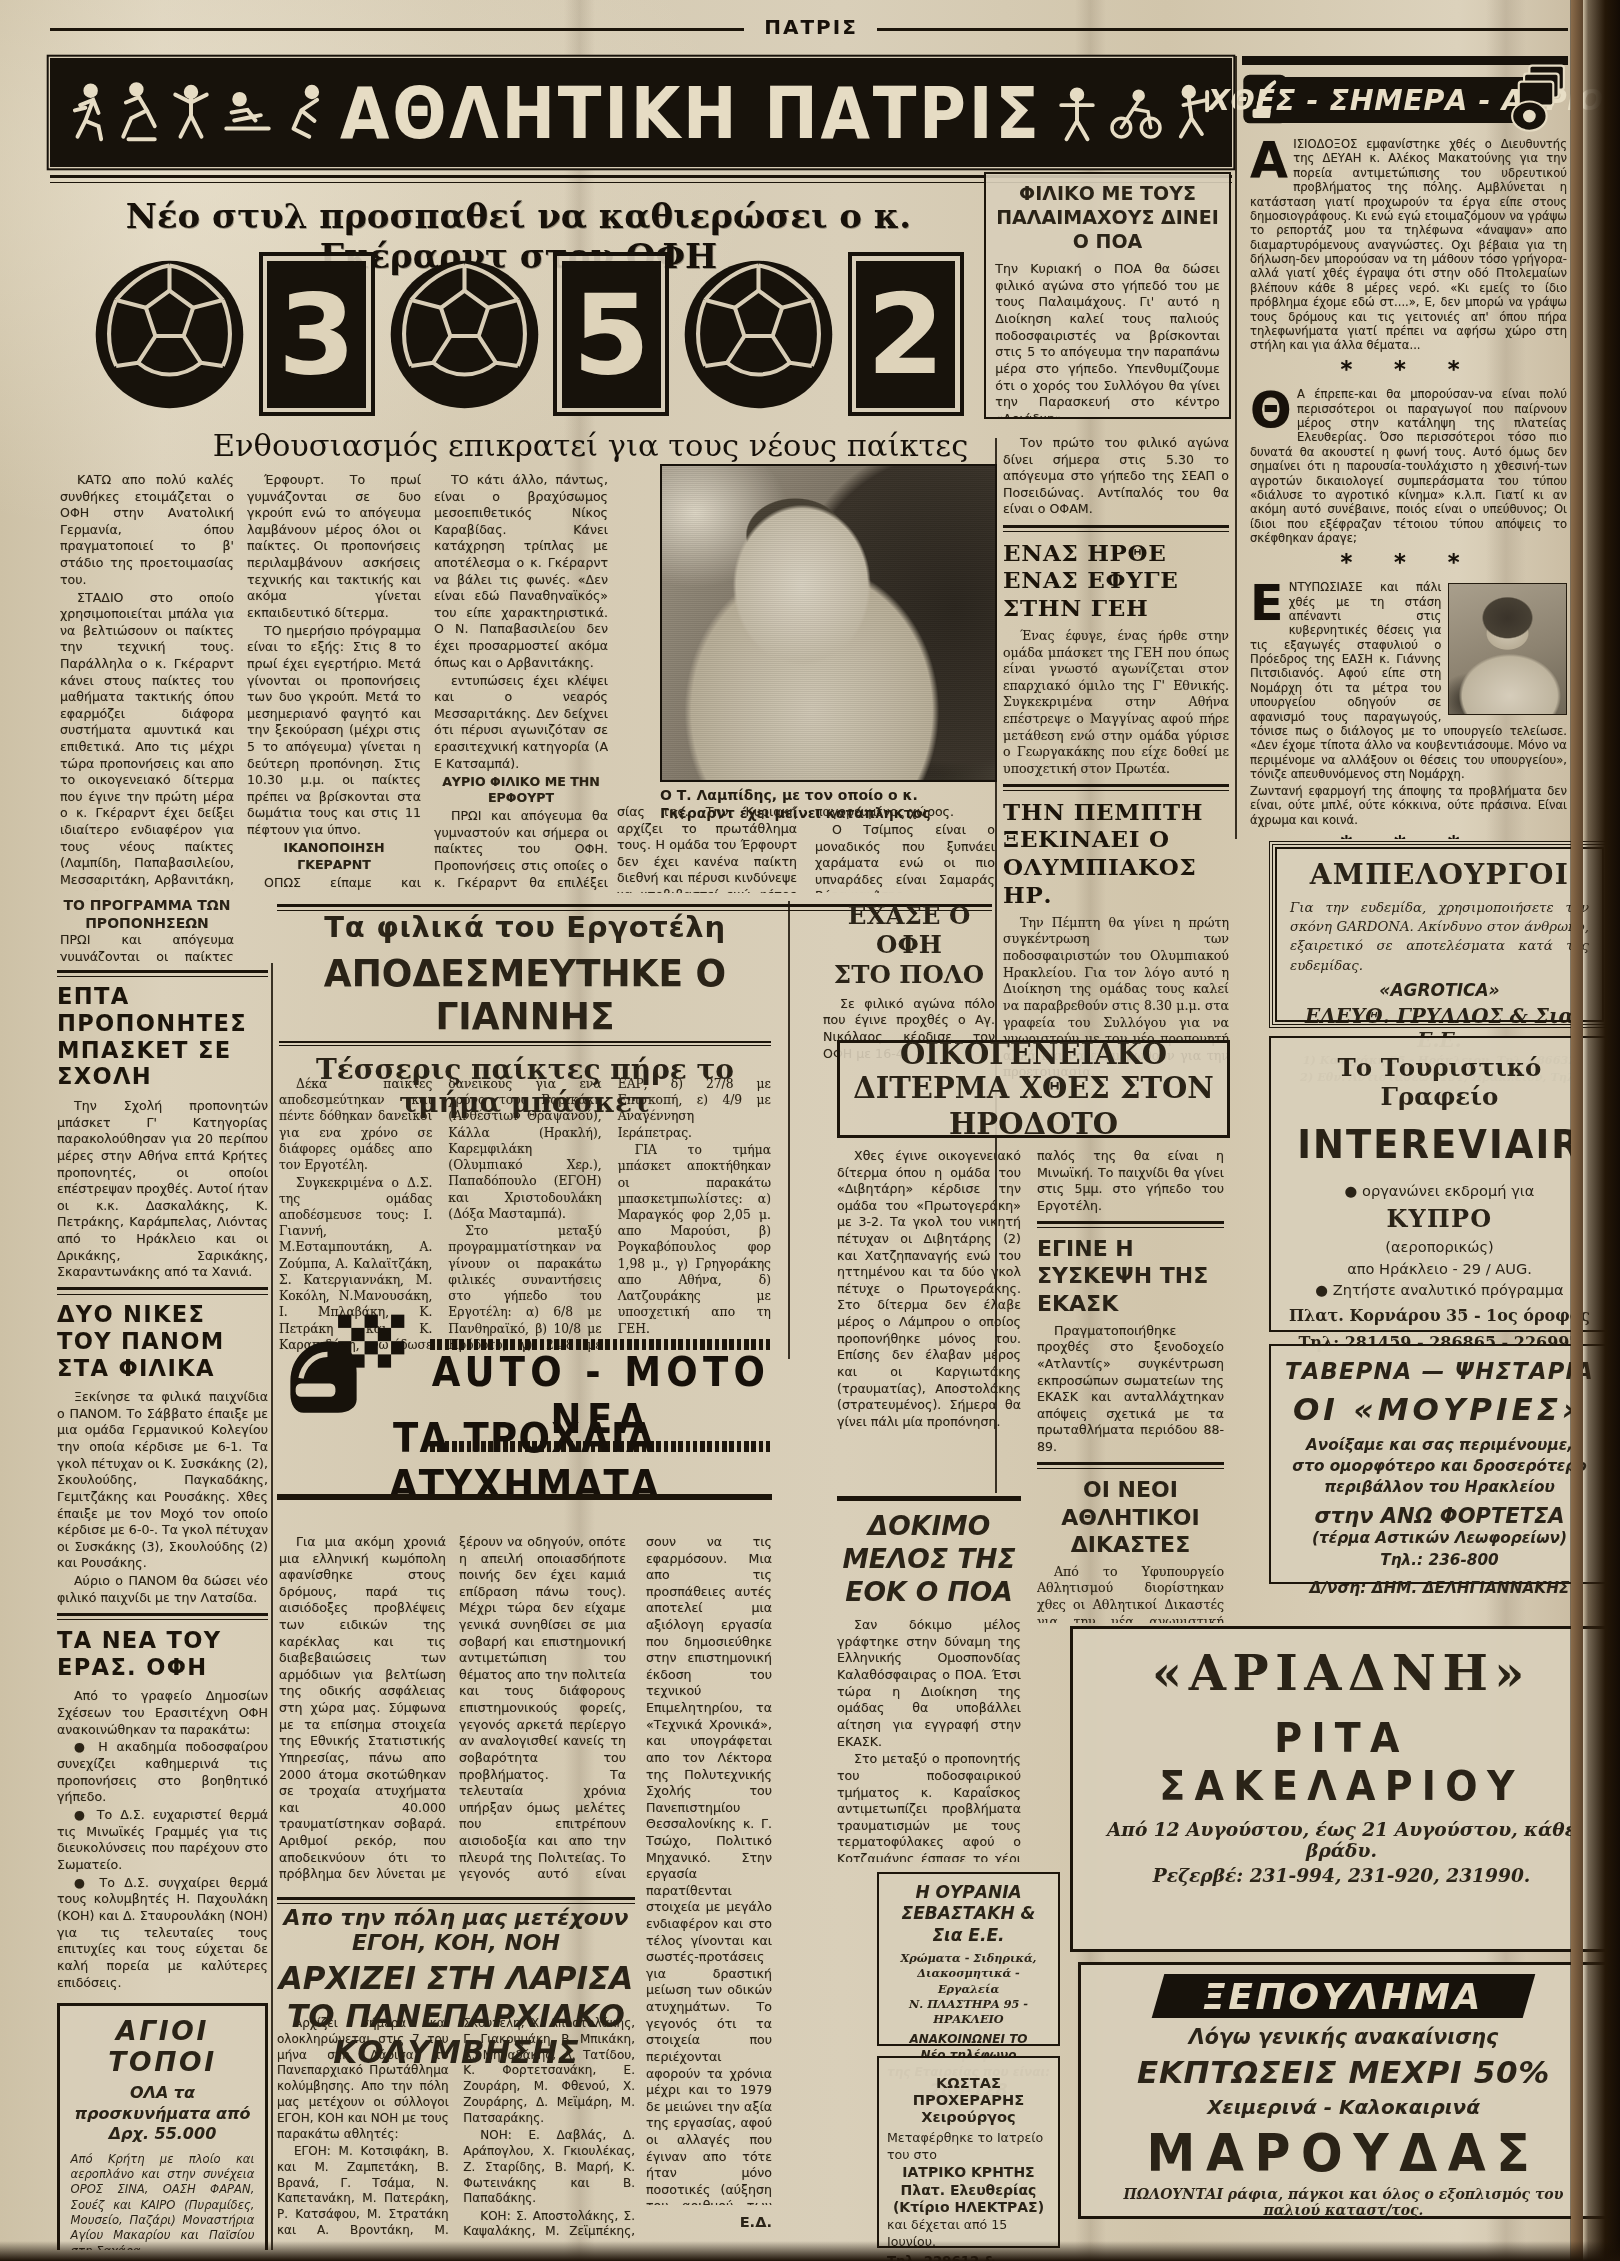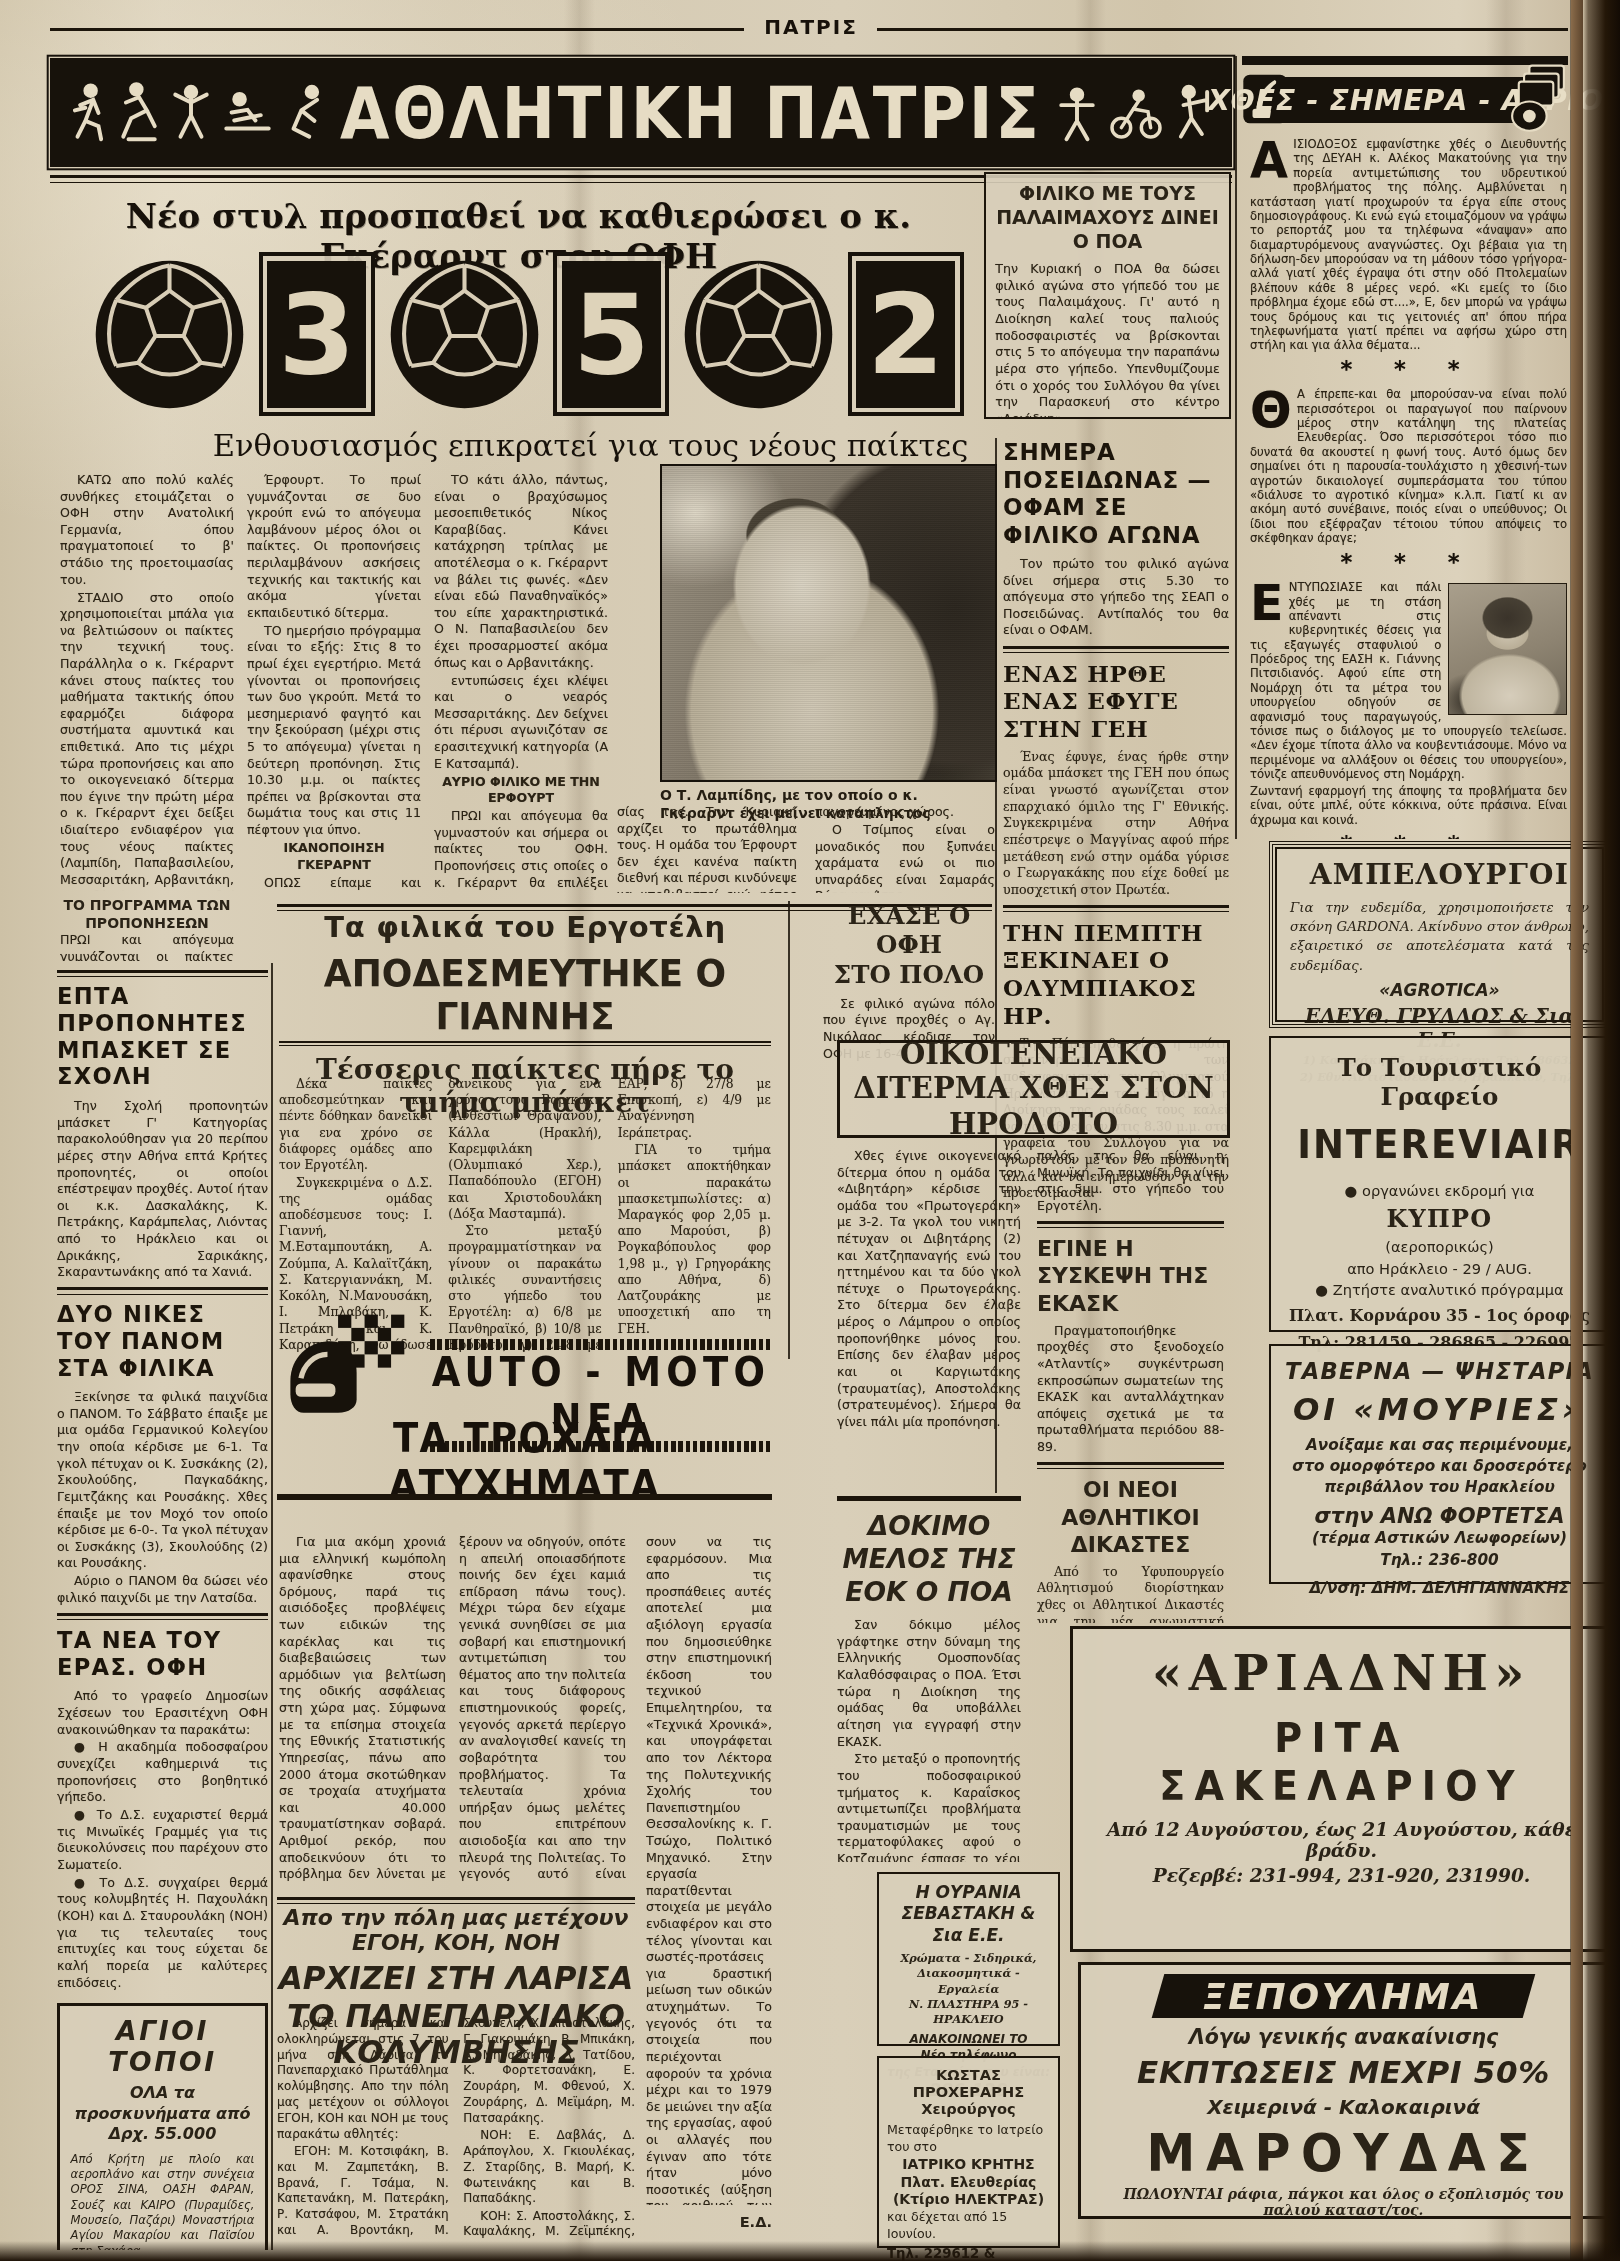--- a/index.html
+++ b/index.html
@@ -186,21 +186,21 @@
   #xepo .bn span{transform:skewX(16deg);color:#e4dac2;font-style:italic;font-weight:bold;font-size:36px;letter-spacing:2.7px;}
   #xepo .l1{font-style:italic;font-weight:bold;font-size:20.6px;margin:4px 0;}
   #xepo .l2{font-style:italic;font-weight:bold;font-size:31px;letter-spacing:0.7px;margin:5.3px 0;}
   #xepo .l3{font-style:italic;font-weight:bold;font-size:20px;margin:5.3px 0;}
   #xepo .nm{font-weight:bold;font-size:49px;letter-spacing:10.6px;margin:5.3px 0 4px 0;transform:scaleY(1.05);}
   #xepo .ft{font-family:"DejaVu Serif",serif;font-weight:bold;font-style:italic;font-size:14px;}
   #ourania{left:834px;top:1872px;width:183px;height:174px;border:2.7px solid #1c150b;padding:8px 6.6px;text-align:center;}
   #ourania .t{font-style:italic;font-weight:bold;font-size:17px;line-height:1.25;}
   #ourania .l{font-style:italic;font-weight:bold;font-size:12px;line-height:1.35;margin-top:4px;}
   #ourania .sm{font-family:"DejaVu Serif",serif;font-style:italic;font-weight:bold;font-size:11.3px;margin-top:5.3px;line-height:1.35;}
-  #prox{left:834px;top:2056px;width:183px;height:192px;border:2px solid #1c150b;padding:8px 8px;}
+  #prox{left:834px;top:2056px;width:183px;height:192px;border:2px solid #1c150b;padding:16px 8px;}
   #prox .n{font-weight:bold;font-size:14.6px;text-align:center;}
   #prox .j{font-weight:bold;font-size:14.6px;text-align:center;margin-bottom:4px;}
   #prox .b{font-size:12.6px;line-height:1.35;}
   #prox .pl{font-weight:bold;font-size:14px;text-align:center;margin:1.3px 0;}
   #prox .ph{font-weight:bold;font-size:13.3px;margin-top:4px;}
   .egine-t{font-weight:bold;font-size:22px;line-height:1.25;margin:5.3px 0;}
 </style>
 </head>
 <body>
 
@@ -392,21 +392,20 @@
   </div>
 
   <div id="poabox">
     <div class="t">ΦΙΛΙΚΟ ΜΕ ΤΟΥΣ ΠΑΛΑΙΜΑΧΟΥΣ ΔΙΝΕΙ Ο ΠΟΑ</div>
     <div class="bt">
         <p class="ni">Την Κυριακή ο ΠΟΑ θα δώσει φιλικό αγώνα στο γήπεδό του με τους Παλαιμάχους. Γι' αυτό η Διοίκηση καλεί τους παλιούς ποδοσφαιριστές να βρίσκονται στις 5 το απόγευμα την παραπάνω μέρα στο γήπεδο. Υπενθυμίζουμε ότι ο χορός του Συλλόγου θα γίνει την Παρασκευή στο κέντρο «Αριάδνη».</p>
       </div>
   </div>
 
   <div id="midright" class="clip">
-    <div class="mrh">ΣΗΜΕΡΑ ΠΟΣΕΙΔΩΝΑΣ — ΟΦΑΜ ΣΕ ΦΙΛΙΚΟ ΑΓΩΝΑ</div>
     <div class="bt">
         <p>Τον πρώτο του φιλικό αγώνα δίνει σήμερα στις 5.30 το απόγευμα στο γήπεδο της ΣΕΑΠ ο Ποσειδώνας. Αντίπαλός του θα είναι ο ΟΦΑΜ.</p>
       </div>
     <div class="drule"></div>
     <div class="mrh serif">ΕΝΑΣ ΗΡΘΕ ΕΝΑΣ ΕΦΥΓΕ ΣΤΗΝ ΓΕΗ</div>
     <div class="bt serifed">
         <p>Ένας έφυγε, ένας ήρθε στην ομάδα μπάσκετ της ΓΕΗ που όπως είναι γνωστό αγωνίζεται στον επαρχιακό όμιλο της Γ' Εθνικής. Συγκεκριμένα στην Αθήνα επέστρεψε ο Μαγγίνας αφού πήρε μετάθεση ενώ στην ομάδα γύρισε ο Γεωργακάκης που είχε δοθεί με υποσχετική στον Πρωτέα.</p>
       </div>
     <div class="drule"></div>
     <div class="mrh serif">ΤΗΝ ΠΕΜΠΤΗ ΞΕΚΙΝΑΕΙ Ο ΟΛΥΜΠΙΑΚΟΣ ΗΡ.</div>

